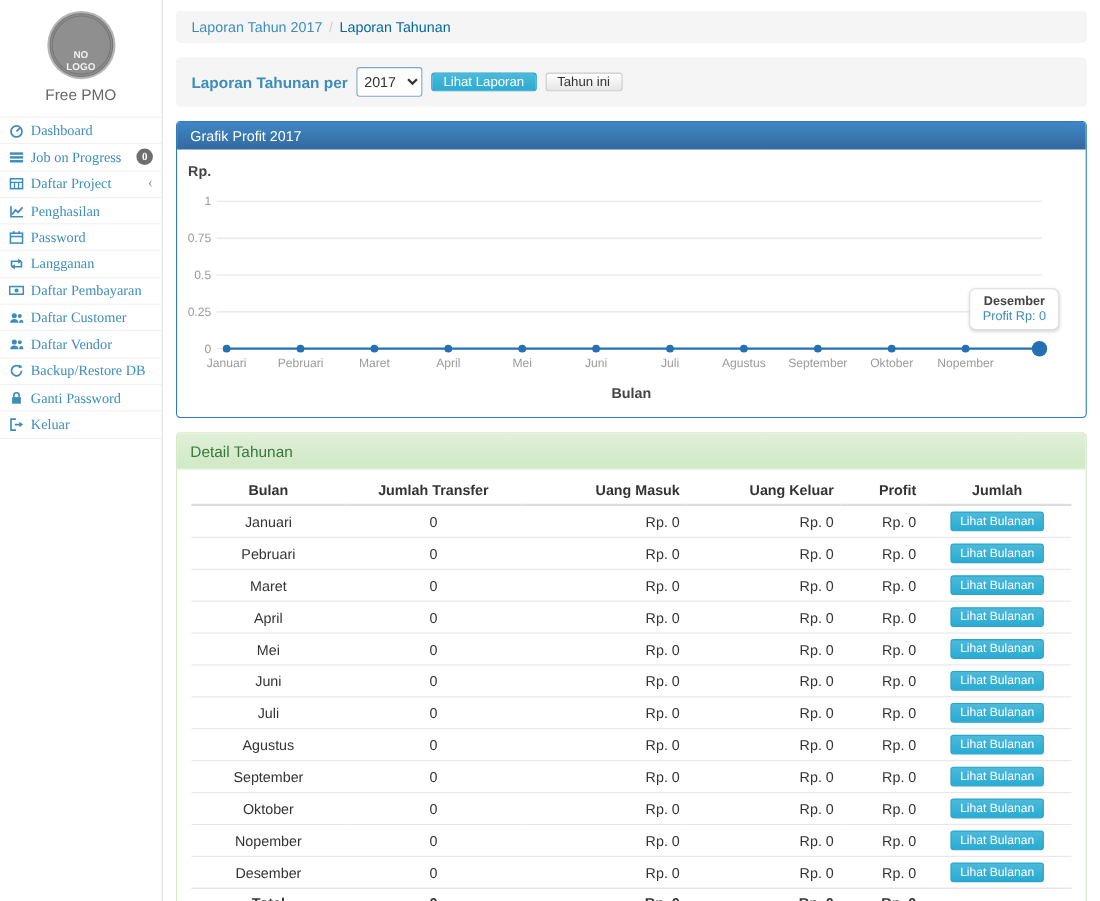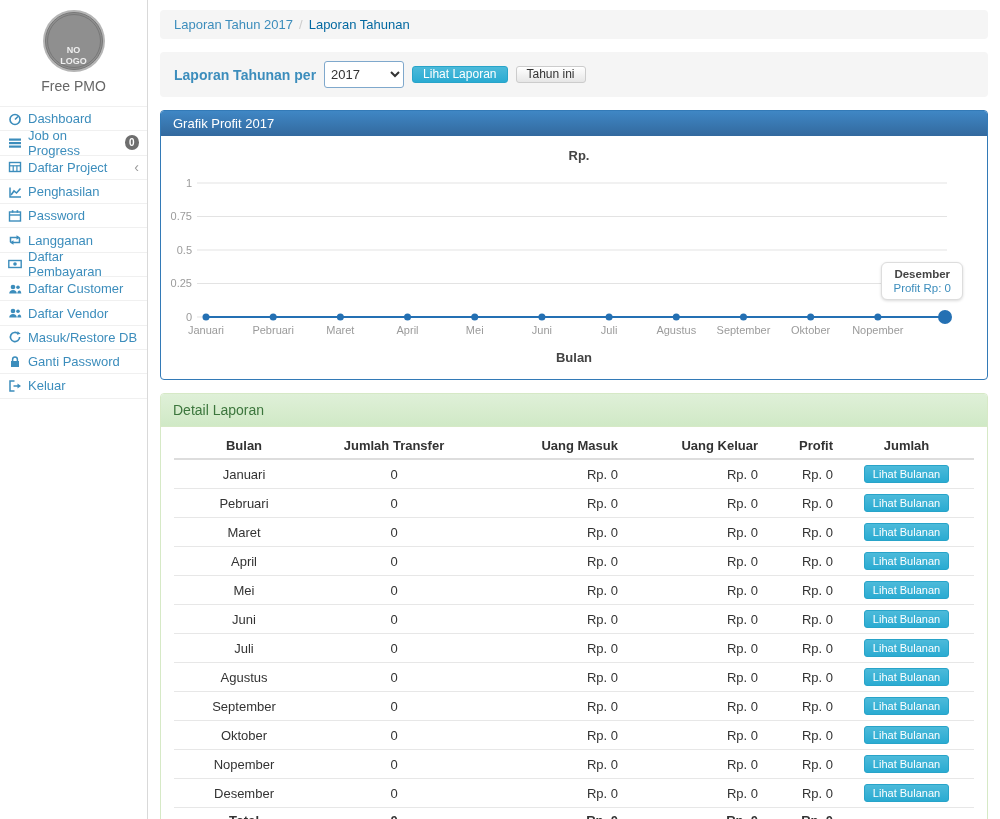--- a/index.html
+++ b/index.html
@@ -17,21 +17,21 @@
   .sidebar { width:148px; background:#fff; border-right:1px solid #d9d9d9; flex:0 0 148px; }
   .logo-box { padding:10px 0 12px; text-align:center; }
   .logo-circle {
     width:58px; height:58px; margin:2px auto 8px; border-radius:50%;
     background:#8f8f8f; border:3px double #777;
     box-shadow:0 0 0 2px #b5b5b5;
     display:flex; align-items:flex-end; justify-content:center;
   }
   .logo-circle span { color:#efefef; font-size:9px; font-weight:bold; text-align:center; line-height:1.25; white-space:pre-line; }
   .brand { color:#666; font-size:14px; }
-  .menu { list-style:none; border-top:1px solid #f0f0f0; }
+  .menu { list-style:none; border-top:1px solid #f0f0f0;font-family:Liberation Serif, serif; }
   .menu li {
     border-bottom:1px solid #f0f0f0; padding:4px 8px;
     color:#3c8dbc; cursor:pointer; display:flex; align-items:center; gap:5px;
     height:24.3px; font-size:13px;
   }
   .menu li .ico { width:15px; height:13px; flex:0 0 15px; display:inline-flex; align-items:center; }
   .menu li svg { display:block; }
   .menu .grow { flex:1 1 auto; }
   .badge0 {
     background:#6e6e6e; color:#fff; font-size:10px; font-weight:bold;
@@ -46,21 +46,21 @@
     background:#f5f5f5; border-radius:4px; padding:7px 14px; margin-bottom:13px;
   }
   .breadcrumb { font-size:13px; }
   .breadcrumb a { color:#3c8dbc; }
   .breadcrumb .sep { color:#ccc; margin:0 6px; }
   .breadcrumb .current { color:#0369a1; }
 
   .filterbar { display:flex; align-items:center; gap:8px; padding:9px 14px; }
   .filter-label { color:#3c8dbc; font-weight:bold; font-size:14px; }
   select.year {
-    height:27px; width:80px; font-size:13px; color:#333;
+    height:27px; width:60px; font-size:13px; color:#333;
     border:1px solid #7fa8cc; border-radius:3px; background:#fff; padding:0 2px;
   }
   .btn { display:inline-block; border-radius:3px; cursor:pointer; font-size:12px; padding:1px 10px; line-height:1.1; }
   .btn-info {
     color:#fff; background:linear-gradient(to bottom,#4cbada 0,#2aabd2 100%);
     border:1px solid #28a4c9;
   }
   .btn-default {
     color:#333; background:linear-gradient(to bottom,#ffffff 0,#e6e6e6 100%);
     border:1px solid #ccc;
@@ -76,21 +76,21 @@
   }
   .panel-success { border:1px solid #d6e9c6; }
   .panel-success > .panel-heading {
     background:linear-gradient(to bottom,#dff0d8 0,#d0e9c6 100%);
     color:#3c763d; padding:8px 12px; font-size:14px;
     border-bottom:1px solid #d6e9c6; border-radius:3px 3px 0 0;
   }
 
   
   .chart-body { position:relative; padding:8px 0 6px; }
-  .chart-ylabel { font-weight:bold; color:#444; font-size:13px; padding:4px 0 2px 10px;text-align:center; }
+  .chart-ylabel { font-weight:bold; color:#444; font-size:13px; padding:4px 0 2px 10px; }
   .chart-xlabel { text-align:center; font-weight:bold; color:#444; font-size:13px; padding:2px 0 8px; }
   .chart-tooltip {
     position:absolute; background:#fff; border:1px solid #ddd; border-radius:6px;
     box-shadow:0 1px 3px rgba(0,0,0,.15); padding:5px 11px; text-align:center;
     top:126px; right:24px; z-index:2;
   }
   .chart-tooltip .tt-title { font-weight:bold; color:#444; font-size:11.5px; }
   .chart-tooltip .tt-value { color:#3c8dbc; font-size:11.5px; margin-top:2px; }
   svg.chart text { font-family:"Liberation Sans","DejaVu Sans",sans-serif; }
 
@@ -220,21 +220,21 @@
           </span>
           <span class="grow">Daftar Vendor</span>
         </li>
         <li>
           <span class="ico">
             <svg width="14" height="14" viewBox="0 0 14 14">
                 <path d="M11.6 7a4.6 4.6 0 1 1-1.4-3.3" fill="none" stroke="#3c8dbc" stroke-width="1.6"></path>
                 <path d="M9.6 1.2 L12.6 3.8 L9 4.8 Z" fill="#3c8dbc"></path>
               </svg>
           </span>
-          <span class="grow">Masuk/Restore DB</span>
+          <span class="grow">Backup/Restore DB</span>
         </li>
         <li>
           <span class="ico">
             <svg width="14" height="14" viewBox="0 0 14 14">
                 <rect x="3" y="6" width="8" height="6" fill="#3c8dbc"></rect>
                 <path d="M4.6 6V4.4a2.4 2.4 0 0 1 4.8 0V6" fill="none" stroke="#3c8dbc" stroke-width="1.5"></path>
               </svg>
           </span>
           <span class="grow">Ganti Password</span>
         </li>
@@ -308,21 +308,21 @@
             </svg>
           <div class="chart-xlabel">Bulan</div>
           <div class="chart-tooltip">
             <div class="tt-title">Desember</div>
             <div class="tt-value">Profit Rp: 0</div>
           </div>
         </div>
       </div>
 
       <div class="panel panel-success">
-        <div class="panel-heading">Detail Laporan</div>
+        <div class="panel-heading">Detail Tahunan</div>
         <div class="table-wrap">
           <table class="report">
             <thead>
               <tr>
                 <th class="c0">Bulan</th>
                 <th class="c1">Jumlah Transfer</th>
                 <th class="c2">Uang Masuk</th>
                 <th class="c3">Uang Keluar</th>
                 <th class="c4">Profit</th>
                 <th class="c5">Jumlah</th>

